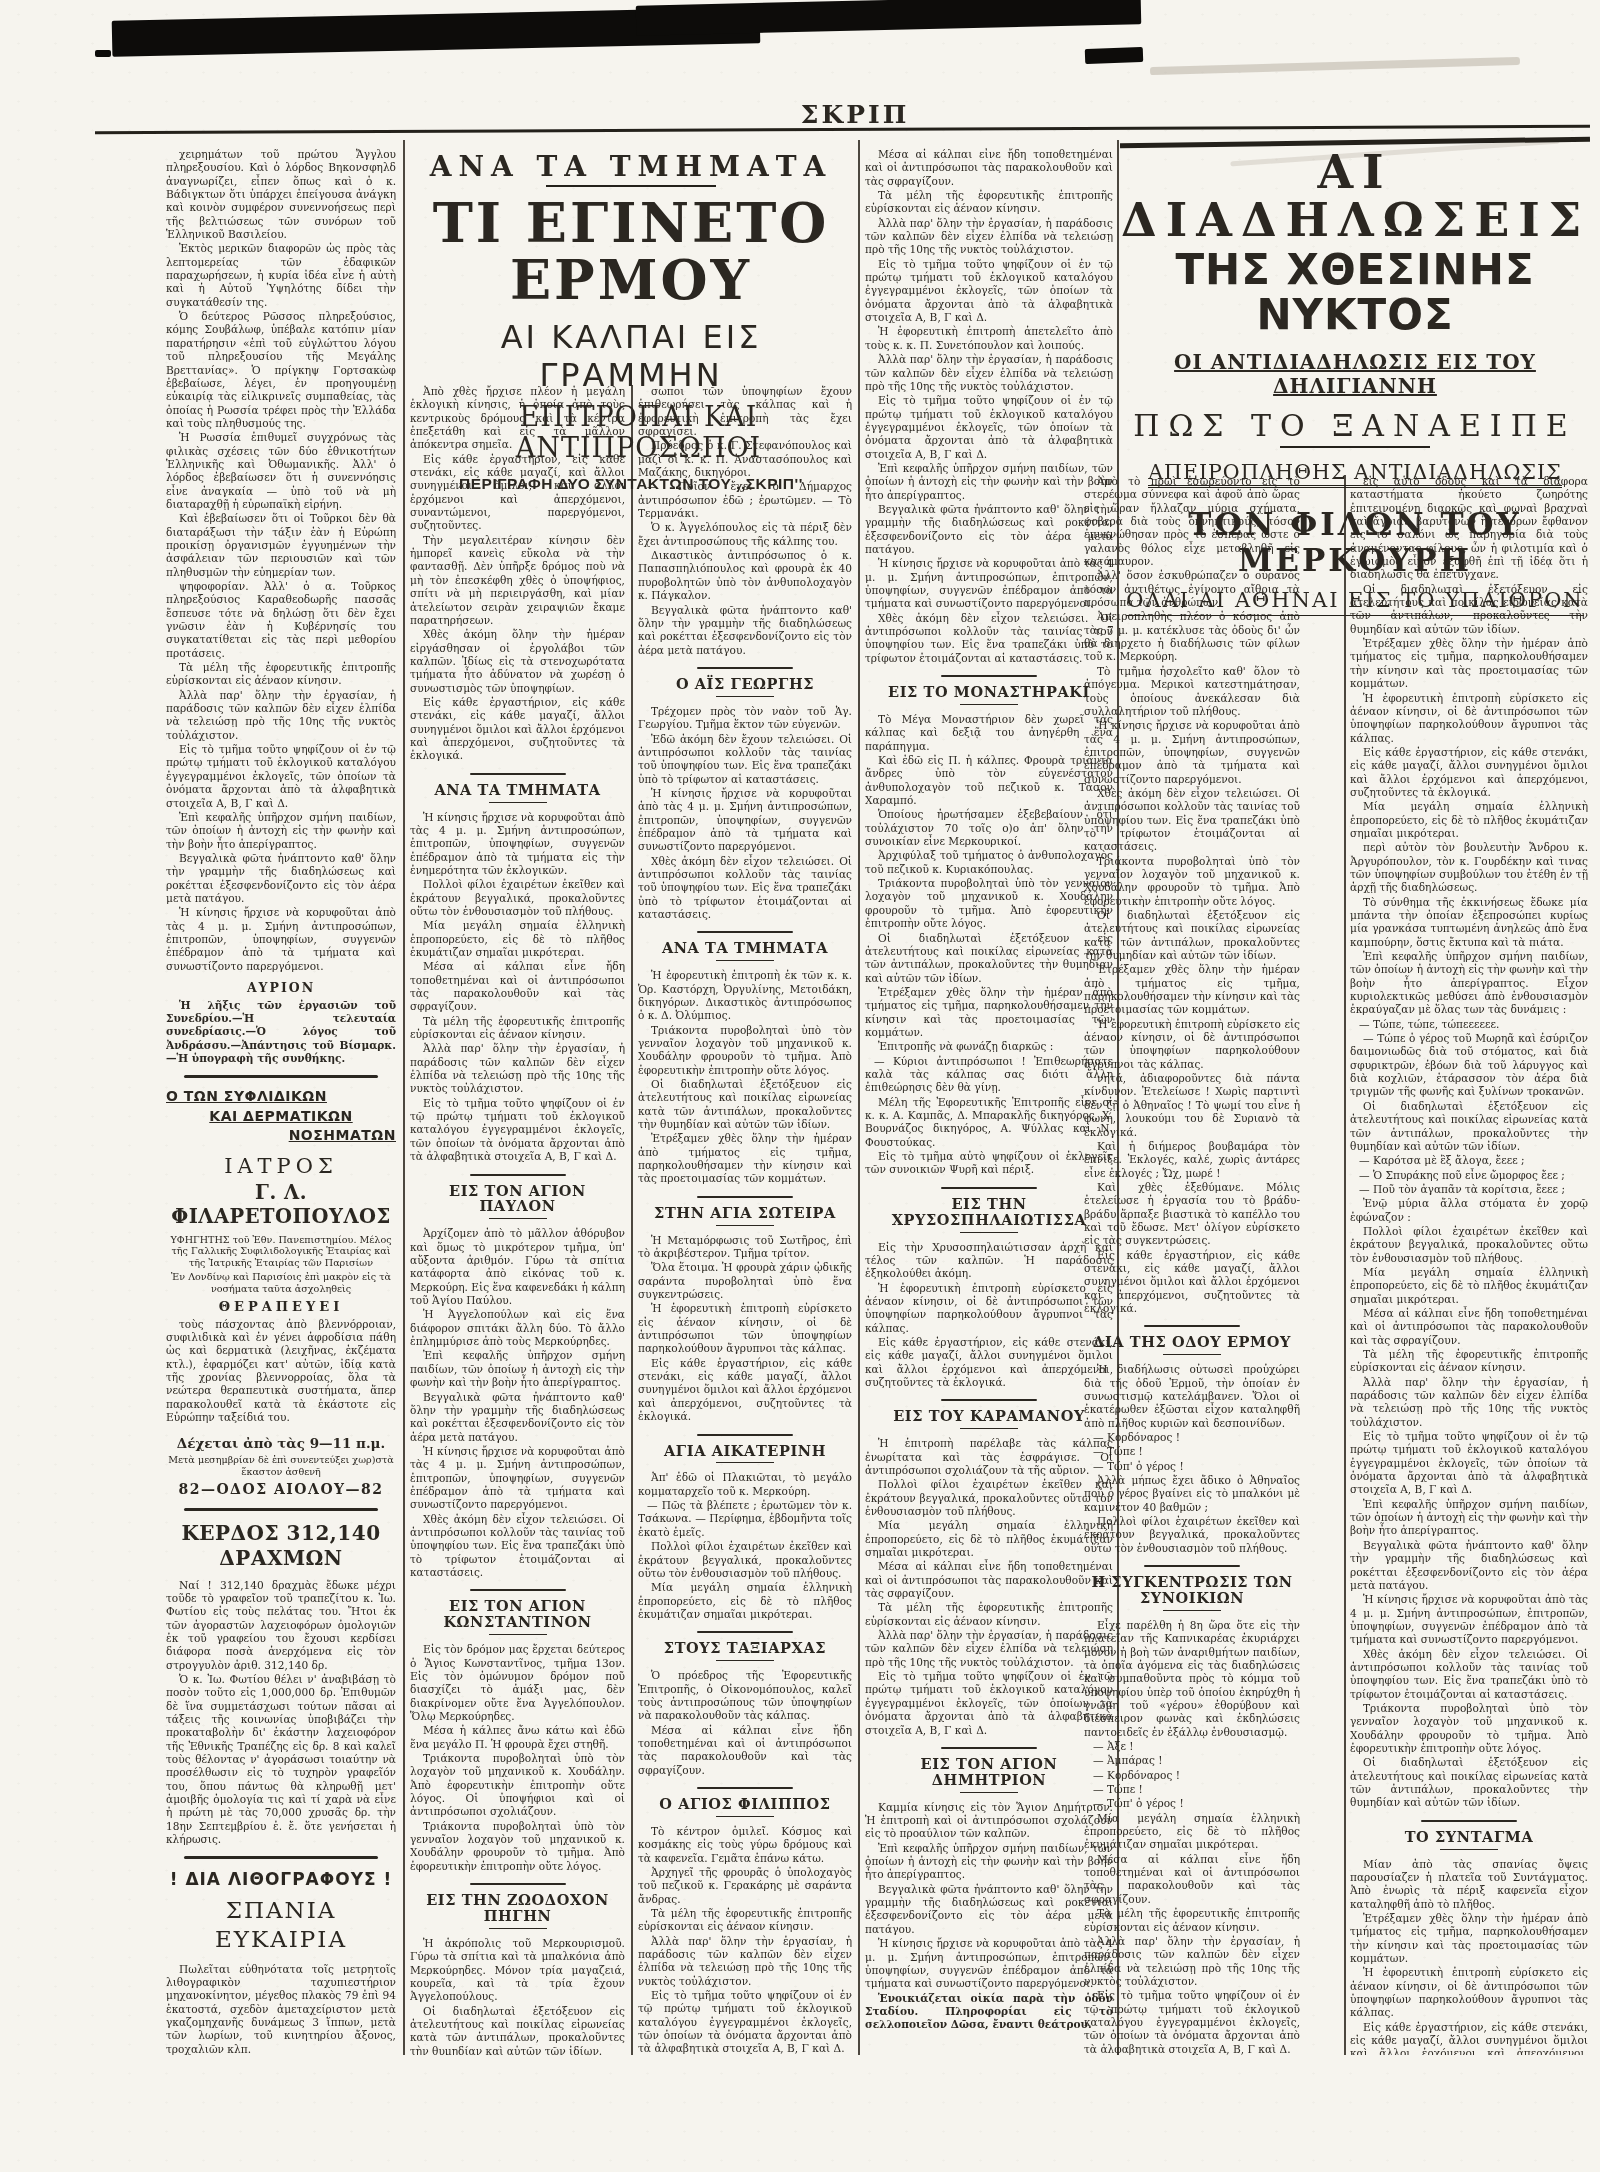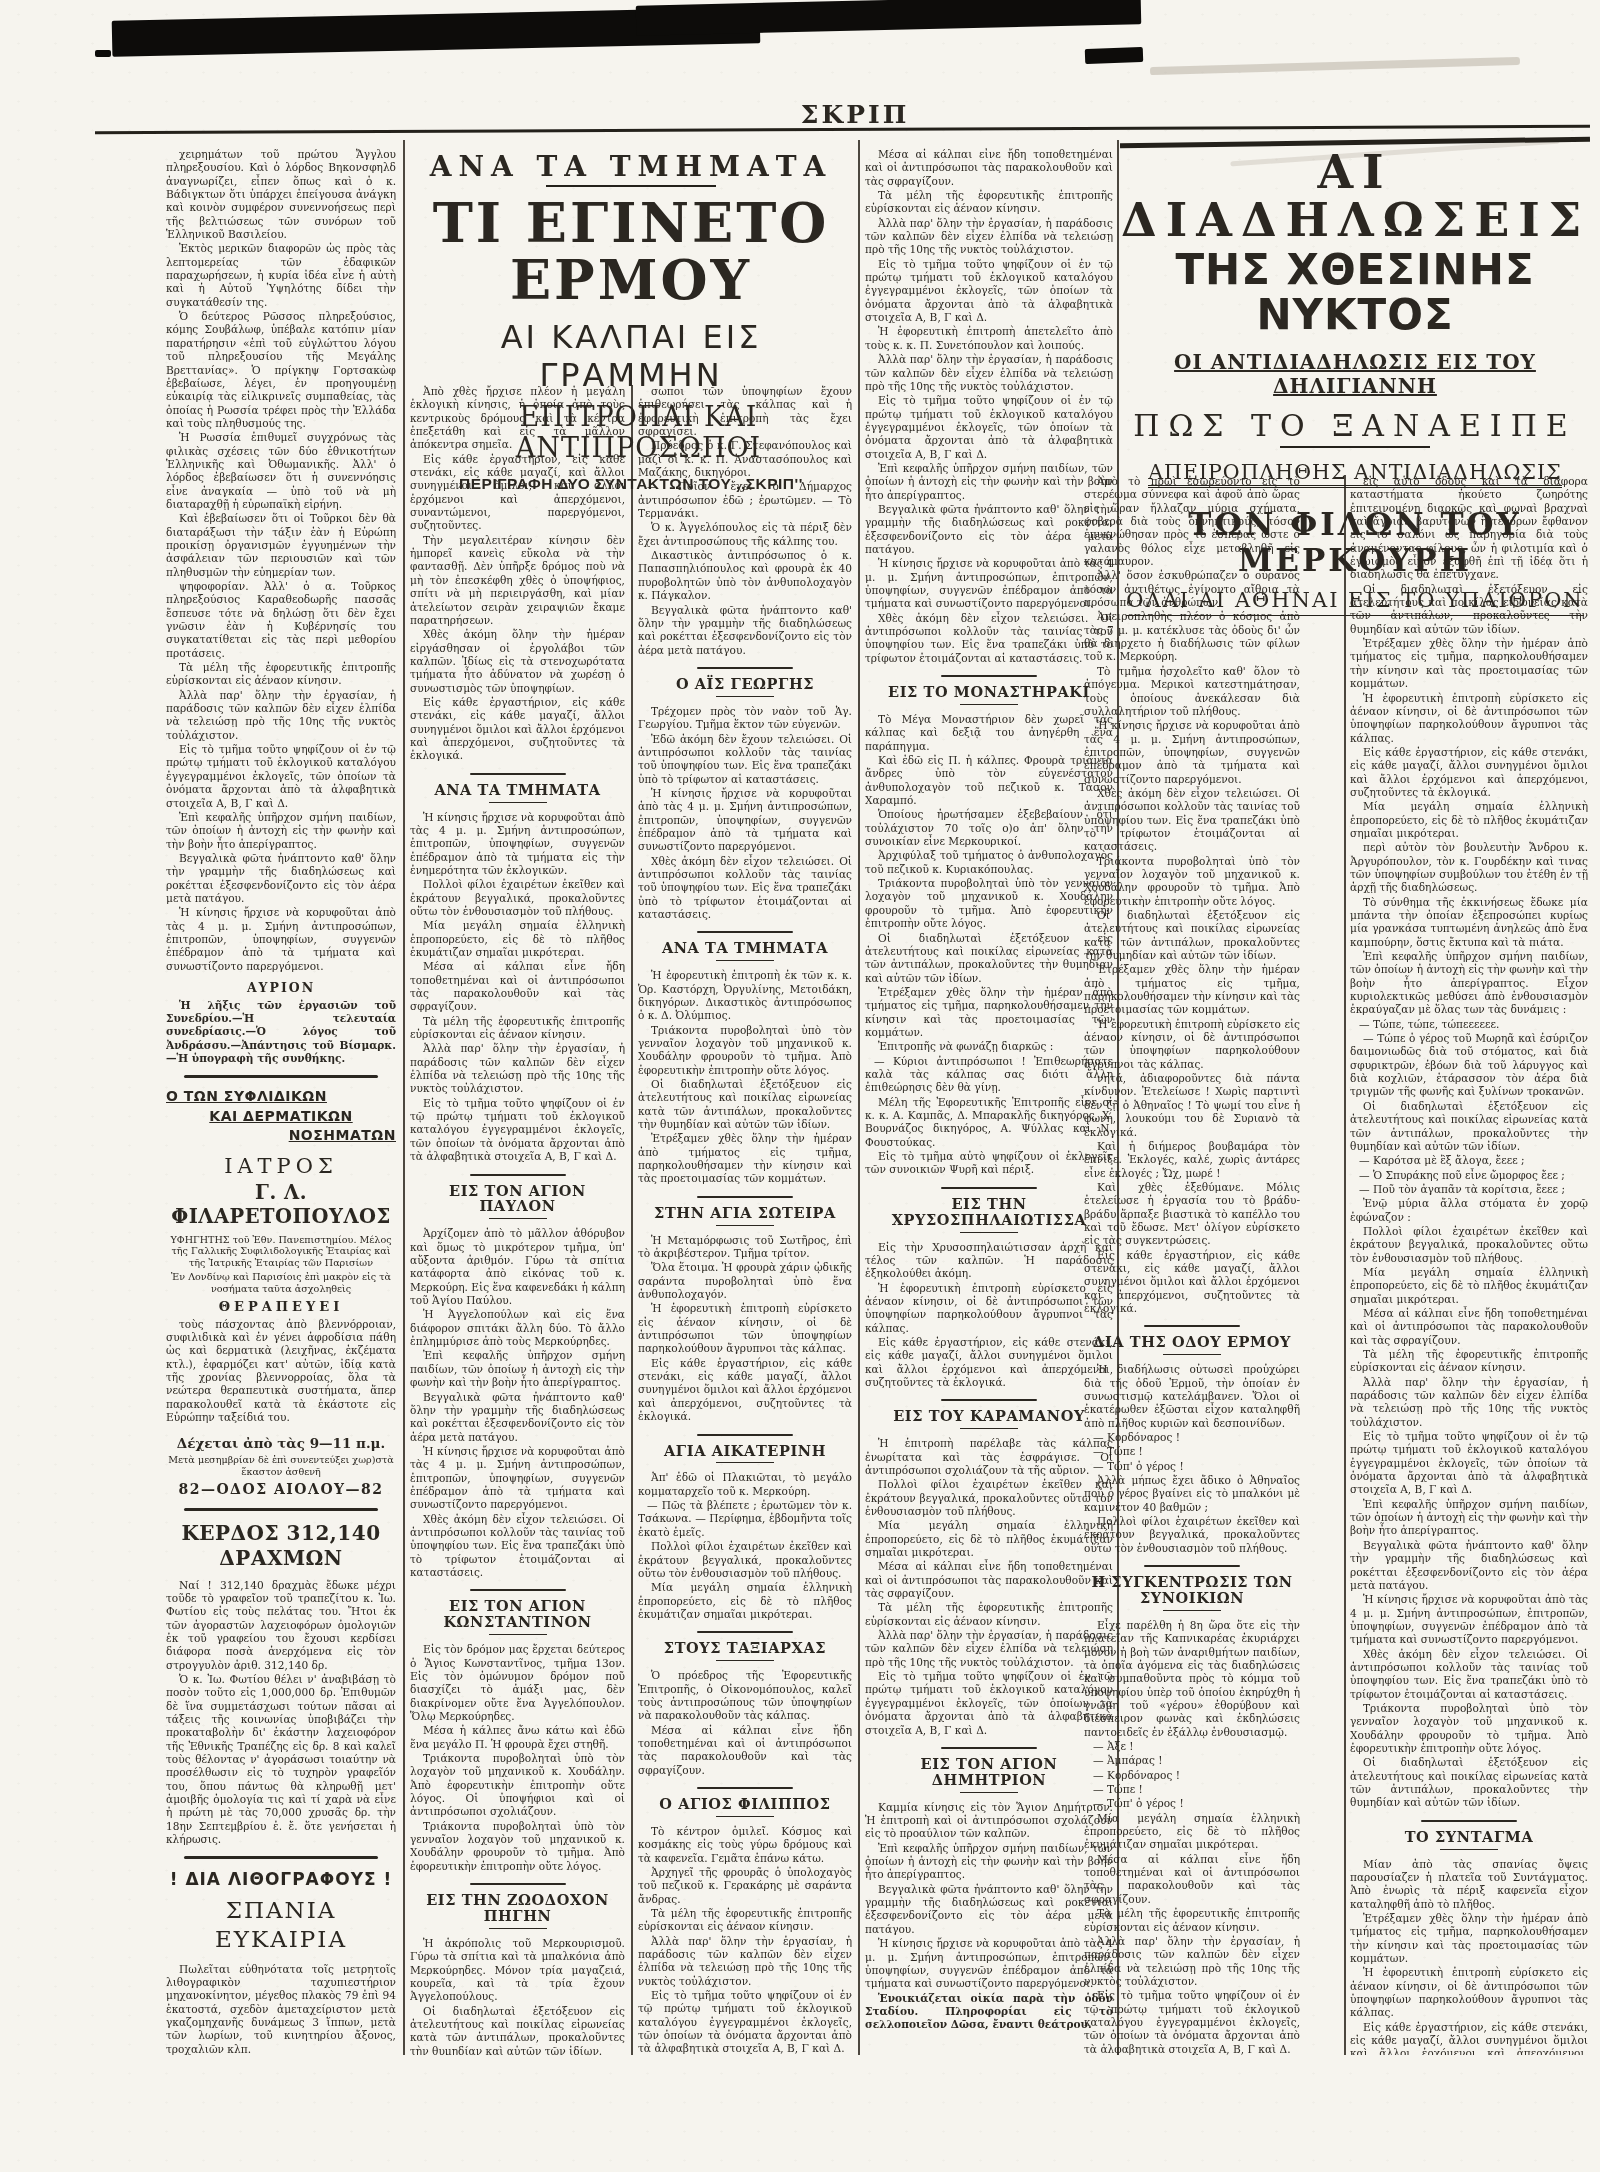--- a/index.html
+++ b/index.html
@@ -186,21 +186,21 @@
           <div class="p">Ἐδῶ ἀκόμη δὲν ἔχουν τελειώσει. Οἱ ἀντιπρόσωποι κολλοῦν τὰς ταινίας τοῦ ὑποψηφίου των. Εἰς ἕνα τραπεζάκι ὑπὸ τὸ τρίφωτον αἱ καταστάσεις.</div>
           <div class="p">Ἡ κίνησις ἤρχισε νὰ κορυφοῦται ἀπὸ τὰς 4 μ. μ. Σμήνη ἀντιπροσώπων, ἐπιτροπῶν, ὑποψηφίων, συγγενῶν ἐπέδραμον ἀπὸ τὰ τμήματα καὶ συνωστίζοντο παρεργόμενοι.</div>
           <div class="p">Χθὲς ἀκόμη δὲν εἶχον τελειώσει. Οἱ ἀντιπρόσωποι κολλοῦν τὰς ταινίας τοῦ ὑποψηφίου των. Εἰς ἕνα τραπεζάκι ὑπὸ τὸ τρίφωτον ἑτοιμάζονται αἱ καταστάσεις.</div>
           <div class="subhead">ΑΝΑ ΤΑ ΤΜΗΜΑΤΑ</div>
           <div class="p">Ἡ ἐφορευτικὴ ἐπιτροπὴ ἐκ τῶν κ. κ. Ὁρ. Καστόρχη, Ὀργυλίνης, Μετοιδάκη, δικηγόρων. Δικαστικὸς ἀντιπρόσωπος ὁ κ. Δ. Ὀλύμπιος.</div>
           <div class="p">Τριάκοντα πυροβοληταὶ ὑπὸ τὸν γενναῖον λοχαγὸν τοῦ μηχανικοῦ κ. Χουδάλην φρουροῦν τὸ τμῆμα. Ἀπὸ ἐφορευτικὴν ἐπιτροπὴν οὔτε λόγος.</div>
           <div class="p">Οἱ διαδηλωταὶ ἐξετόξευον εἰς ἀτελευτήτους καὶ ποικίλας εἰρωνείας κατὰ τῶν ἀντιπάλων, προκαλοῦντες τὴν θυμηδίαν καὶ αὐτῶν τῶν ἰδίων.</div>
           <div class="p">Ἐτρέξαμεν χθὲς ὅλην τὴν ἡμέραν ἀπὸ τμήματος εἰς τμῆμα, παρηκολουθήσαμεν τὴν κίνησιν καὶ τὰς προετοιμασίας τῶν κομμάτων.</div>
           <div class="subhead">ΣΤΗΝ ΑΓΙΑ ΣΩΤΕΙΡΑ</div>
           <div class="p">Ἡ Μεταμόρφωσις τοῦ Σωτῆρος, ἐπὶ τὸ ἀκριβέστερον. Τμῆμα τρίτον.</div>
-          <div class="p">Ὅλα ἕτοιμα. Ἡ φρουρὰ χάριν ᾠδικῆς σαράντα πυροβοληταὶ ὑπὸ ἕνα ἀνθυπολοχαγόν.</div>
+          <div class="p">Ὅλα ἕτοιμα. Ἡ φρουρὰ χάριν ᾠδικῆς σαράντα πυροβοληταὶ ὑπὸ ἕνα συγκεντρώσεις.</div>
           <div class="p">Ἡ ἐφορευτικὴ ἐπιτροπὴ εὑρίσκετο εἰς ἀέναον κίνησιν, οἱ δὲ ἀντιπρόσωποι τῶν ὑποψηφίων παρηκολούθουν ἄγρυπνοι τὰς κάλπας.</div>
           <div class="p">Εἰς κάθε ἐργαστήριον, εἰς κάθε στενάκι, εἰς κάθε μαγαζί, ἄλλοι συνηγμένοι ὅμιλοι καὶ ἄλλοι ἐρχόμενοι καὶ ἀπερχόμενοι, συζητοῦντες τὰ ἐκλογικά.</div>
           <div class="subhead">ΑΓΙΑ ΑΙΚΑΤΕΡΙΝΗ</div>
           <div class="p">Ἀπ' ἐδῶ οἱ Πλακιῶται, τὸ μεγάλο κομματαρχεῖο τοῦ κ. Μερκούρη.</div>
           <div class="p dash">— Πῶς τὰ βλέπετε ; ἐρωτῶμεν τὸν κ. Τσάκωνα. — Περίφημα, ἑβδομῆντα τοῖς ἑκατὸ ἐμεῖς.</div>
           <div class="p">Πολλοὶ φίλοι ἐχαιρέτων ἐκεῖθεν καὶ ἐκράτουν βεγγαλικά, προκαλοῦντες οὕτω τὸν ἐνθουσιασμὸν τοῦ πλήθους.</div>
           <div class="p">Μία μεγάλη σημαία ἑλληνικὴ ἐπροπορεύετο, εἰς δὲ τὸ πλῆθος ἐκυμάτιζαν σημαῖαι μικρότεραι.</div>
           <div class="subhead">ΣΤΟΥΣ ΤΑΞΙΑΡΧΑΣ</div>
           <div class="p">Ὁ πρόεδρος τῆς Ἐφορευτικῆς Ἐπιτροπῆς, ὁ Οἰκονομόπουλος, καλεῖ τοὺς ἀντιπροσώπους τῶν ὑποψηφίων νὰ παρακολουθοῦν τὰς κάλπας.</div>
           <div class="p">Μέσα αἱ κάλπαι εἶνε ἤδη τοποθετημέναι καὶ οἱ ἀντιπρόσωποι τὰς παρακολουθοῦν καὶ τὰς σφραγίζουν.</div>

